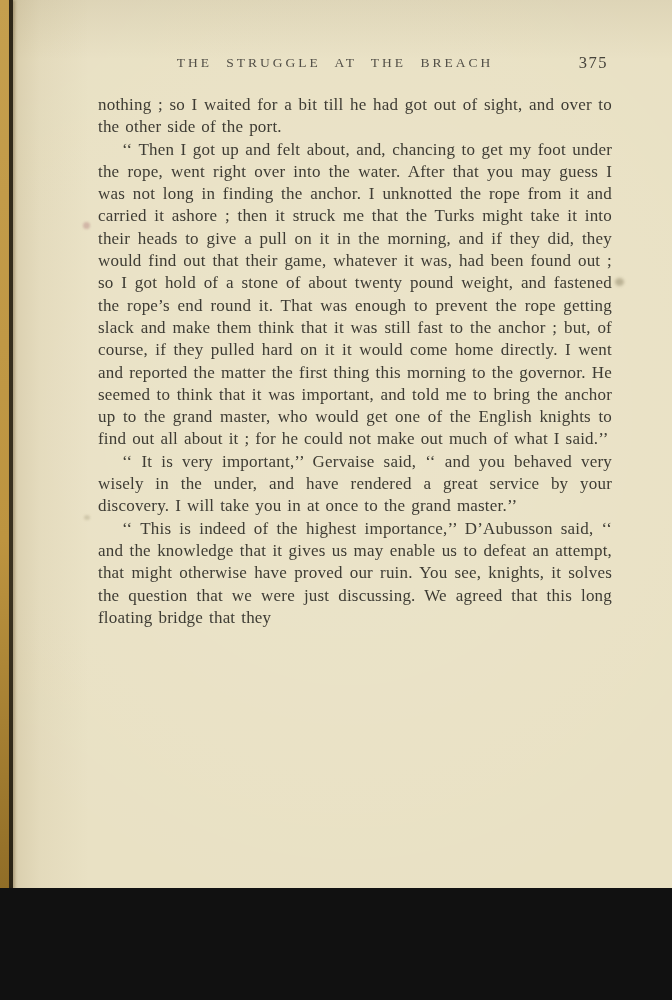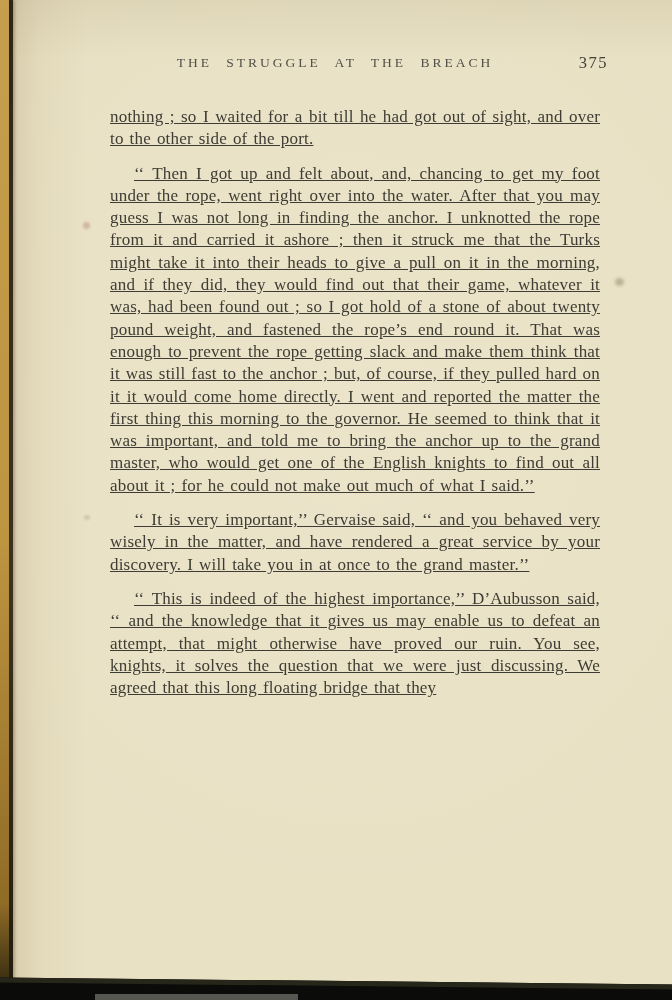--- a/index.html
+++ b/index.html
@@ -4,21 +4,21 @@
 <style>
   html, body {
     margin: 0;
     padding: 0;
     background: #111;
     font-family: "Liberation Serif", "DejaVu Serif", serif;
   }
   .scene {
     position: relative;
     width: 672px;
-    height: 1000px;
+    height: 888px;
     overflow: hidden;
     background: #22c55e;
   }
   
   .paper {
     position: absolute;
     left: 0; top: 0;
     width: 672px;
     height: 986px;
     background:
@@ -100,23 +100,22 @@
     top: 94px;
     width: 514px;
     color: #3e3c34;
     font-size: 17px;
     line-height: 22.3px;
     text-align: justify;
     word-spacing: 1.5px;
     letter-spacing: 0.2px;
   }
   .text-block p {
-    margin: 12px;
+    margin: 0;
     padding: 0;
-    text-decoration: underline;
   }
   .text-block p.indent {
     text-indent: 24px;
   }
   
   .speck {
     position: absolute;
     border-radius: 50%;
     pointer-events: none;
   }
@@ -138,21 +137,21 @@
   <div class="edge-line"></div>
 
   <div class="header-row">
     <span class="running-title">THE STRUGGLE AT THE BREACH</span>
     <span class="page-number">375</span>
   </div>
 
   <div class="text-block">
       <p>nothing ; so I waited for a bit till he had got out of sight, and over to the other side of the port.</p>
       <p class="indent">‘‘ Then I got up and felt about, and, chancing to get my foot under the rope, went right over into the water.  After that you may guess I was not long in finding the anchor.  I unknotted the rope from it and carried it ashore ; then it struck me that the Turks might take it into their heads to give a pull on it in the morning, and if they did, they would find out that their game, whatever it was, had been found out ; so I got hold of a stone of about twenty pound weight, and fastened the rope’s end round it.  That was enough to prevent the rope getting slack and make them think that it was still fast to the anchor ; but, of course, if they pulled hard on it it would come home directly.  I went and reported the matter the first thing this morning to the governor.  He seemed to think that it was important, and told me to bring the anchor up to the grand master, who would get one of the English knights to find out all about it ; for he could not make out much of what I said.’’</p>
-      <p class="indent">‘‘ It is very important,’’ Gervaise said, ‘‘ and you behaved very wisely in the matter, and have rendered a great service by your discovery.  I will take you in at once to the grand master.’’</p>
+      <p class="indent">‘‘ It is very important,’’ Gervaise said, ‘‘ and you behaved very wisely in the under, and have rendered a great service by your discovery.  I will take you in at once to the grand master.’’</p>
       <p class="indent">‘‘ This is indeed of the highest importance,’’ D’Aubusson said, ‘‘ and the knowledge that it gives us may enable us to defeat an attempt, that might otherwise have proved our ruin.  You see, knights, it solves the question that we were just discussing.  We agreed that this long floating bridge that they</p>
     </div>
 
   <span class="speck speck-a"></span>
   <span class="speck speck-b"></span>
   <span class="speck speck-c"></span>
 
   <div class="bottom-band"></div>
   <div class="bottom-gray-bar"></div>
 

